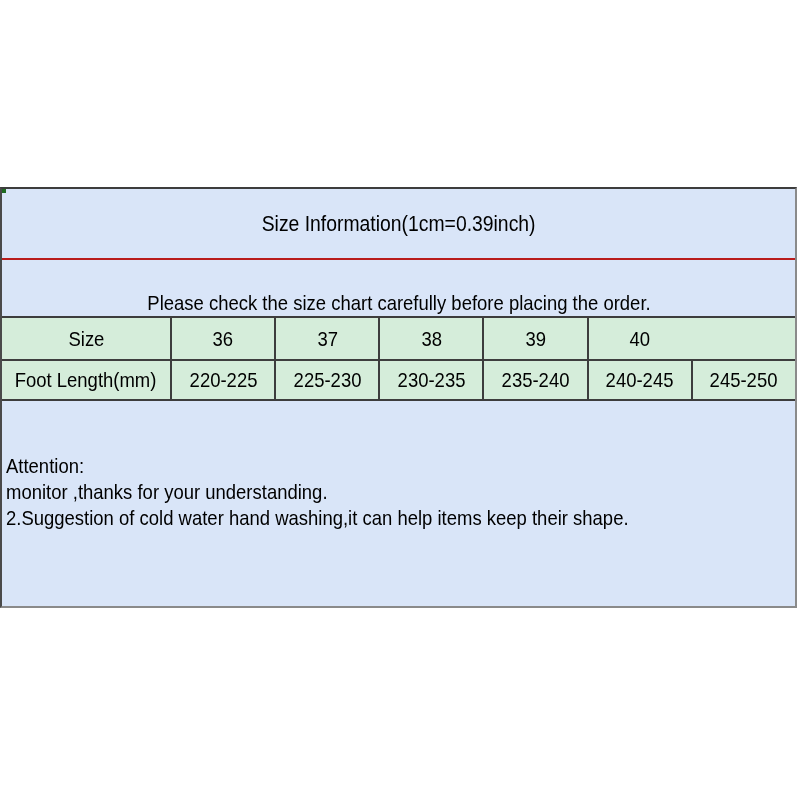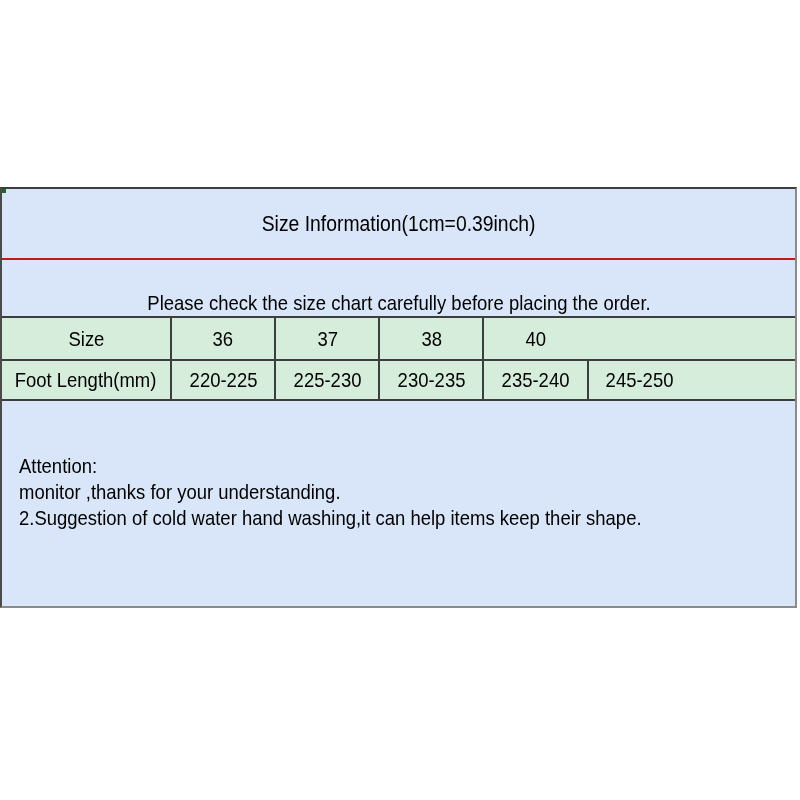--- a/index.html
+++ b/index.html
@@ -73,21 +73,21 @@
     align-items: center;
     justify-content: center;
     background: #d5edda;
   }
   .cell + .cell { border-left: 2px solid #3d3d3d; }
   .row-attention {
     height: 190px;
     background: #d9e5f8;
     border-top: 2px solid #3d3d3d;
     box-sizing: border-box;
-    padding: 52px 4px 0 17px;
+    padding: 52px 4px 0 4px;
   }
   
   .t {
     display: inline-block;
     transform: scaleX(0.88);
     white-space: nowrap;
   }
   .t-center { transform-origin: 50% 50%; }
   .t-left   { transform-origin: 0 50%; }
   .header-text   { font-size: 22px; }
@@ -121,20 +121,23 @@
       <div class="cell">
         <span class="t t-center cell-text">36</span>
       </div>
       <div class="cell">
         <span class="t t-center cell-text">37</span>
       </div>
       <div class="cell">
         <span class="t t-center cell-text">38</span>
       </div>
       <div class="cell">
+        <span class="t t-center cell-text">39</span>
+      </div>
+      <div class="cell">
         <span class="t t-center cell-text">40</span>
       </div>
     </div>
 
     <div class="row grid-row foot-row">
       <div class="cell">
         <span class="t t-center cell-text">Foot Length(mm)</span>
       </div>
       <div class="cell">
         <span class="t t-center cell-text">220-225</span>
@@ -142,20 +145,23 @@
       <div class="cell">
         <span class="t t-center cell-text">225-230</span>
       </div>
       <div class="cell">
         <span class="t t-center cell-text">230-235</span>
       </div>
       <div class="cell">
         <span class="t t-center cell-text">235-240</span>
       </div>
       <div class="cell">
+        <span class="t t-center cell-text">240-245</span>
+      </div>
+      <div class="cell">
         <span class="t t-center cell-text">245-250</span>
       </div>
     </div>
 
     <div class="row row-attention">
       <div class="attention-line">
         <span class="t t-left">Attention:</span>
       </div>
       <div class="attention-line">
         <span class="t t-left">monitor ,thanks for your understanding.</span>

